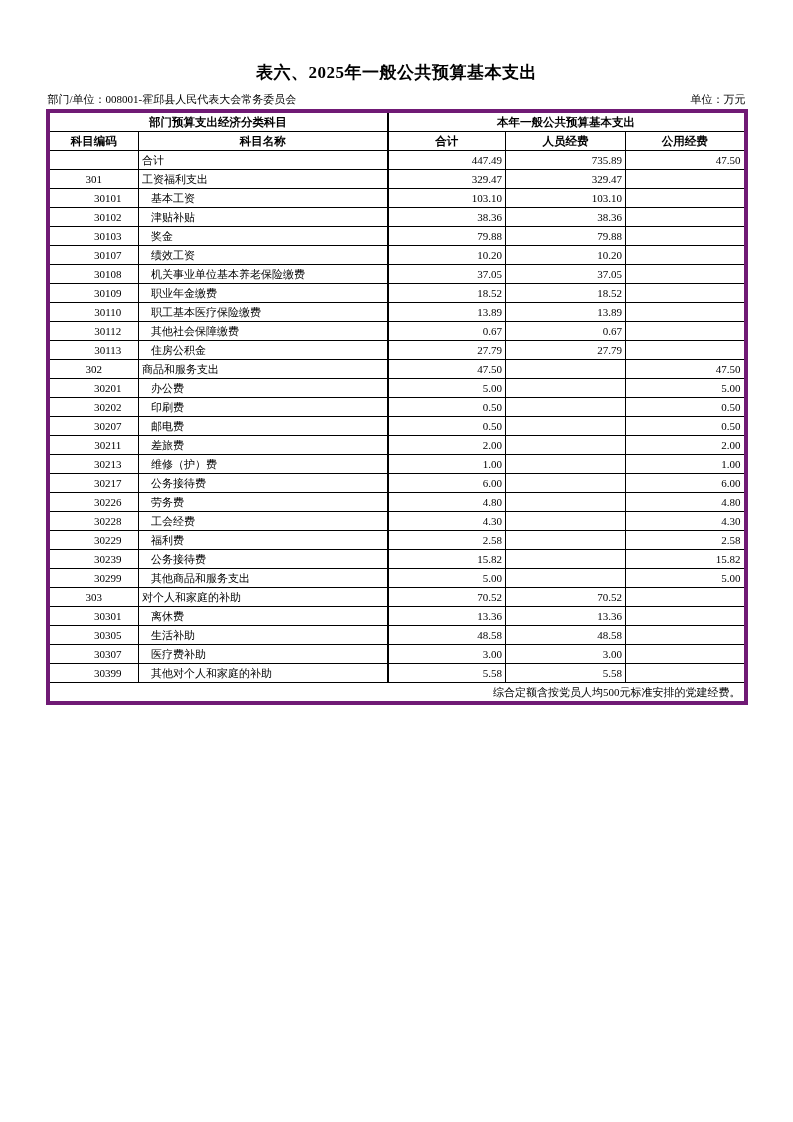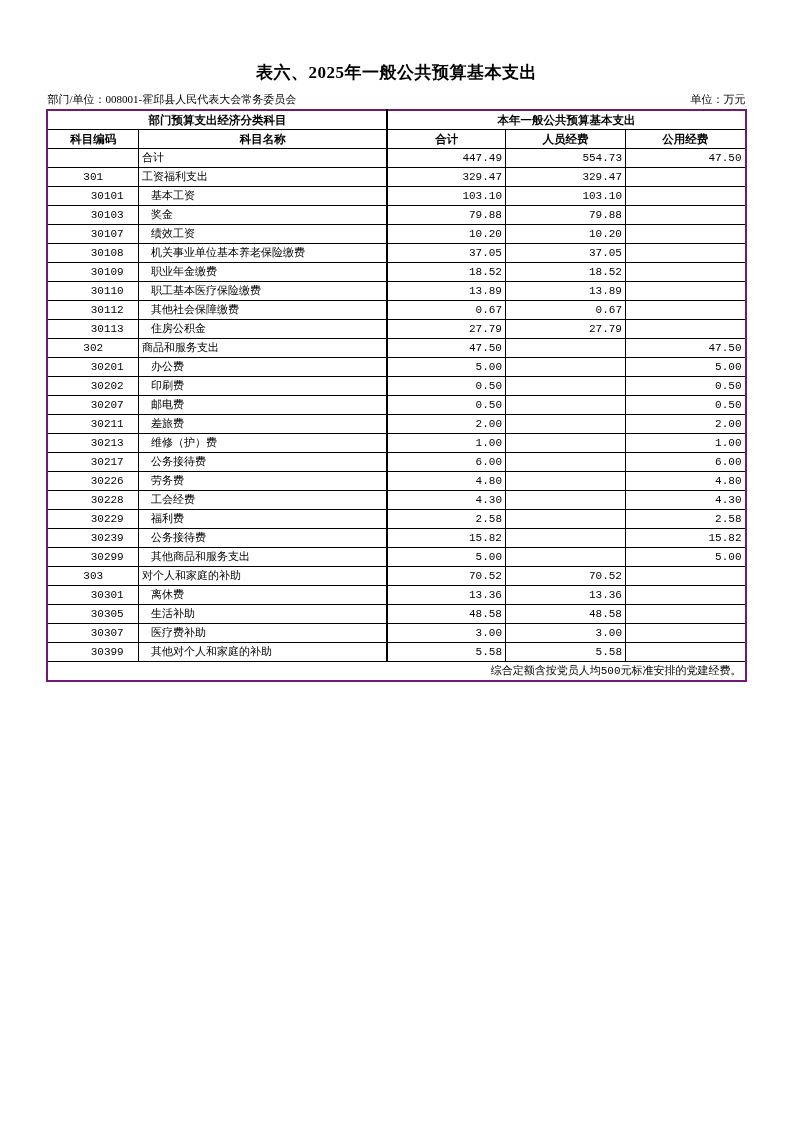--- a/index.html
+++ b/index.html
@@ -35,22 +35,21 @@
     justify-content: space-between;
     align-items: flex-end;
     font-size: 11px;
     line-height: 14px;
   }
   table.budget {
     width: 698px;
     margin: 0 auto;
     border-collapse: collapse;
     table-layout: fixed;
-    border: 2px solid #701a75;
-    font-family: Liberation Mono, monospace;
+    border: 4px solid #701a75;
   }
   table.budget th,
   table.budget td {
     border: 1px solid #000000;
     font-size: 11px;
     height: 18px;
     line-height: 13px;
     padding: 0 3px;
     overflow: hidden;
     white-space: nowrap;
@@ -110,35 +109,42 @@
         <th>人员经费</th>
         <th>公用经费</th>
       </tr>
     </thead>
     <tbody>
 
     <tr class="lvl0">
           <td class="c-code"></td>
           <td class="c-name">合计</td>
           <td class="c-num group-sep">447.49</td>
-          <td class="c-num">554.73</td>
+          <td class="c-num">735.89</td>
           <td class="c-num">47.50</td>
         </tr>
         <tr class="lvl1">
           <td class="c-code">301</td>
           <td class="c-name">工资福利支出</td>
           <td class="c-num group-sep">329.47</td>
           <td class="c-num">329.47</td>
           <td class="c-num"></td>
         </tr>
         <tr class="lvl2">
           <td class="c-code">30101</td>
           <td class="c-name">基本工资</td>
           <td class="c-num group-sep">103.10</td>
           <td class="c-num">103.10</td>
+          <td class="c-num"></td>
+        </tr>
+        <tr class="lvl2">
+          <td class="c-code">30102</td>
+          <td class="c-name">津贴补贴</td>
+          <td class="c-num group-sep">38.36</td>
+          <td class="c-num">38.36</td>
           <td class="c-num"></td>
         </tr>
         <tr class="lvl2">
           <td class="c-code">30103</td>
           <td class="c-name">奖金</td>
           <td class="c-num group-sep">79.88</td>
           <td class="c-num">79.88</td>
           <td class="c-num"></td>
         </tr>
         <tr class="lvl2">

